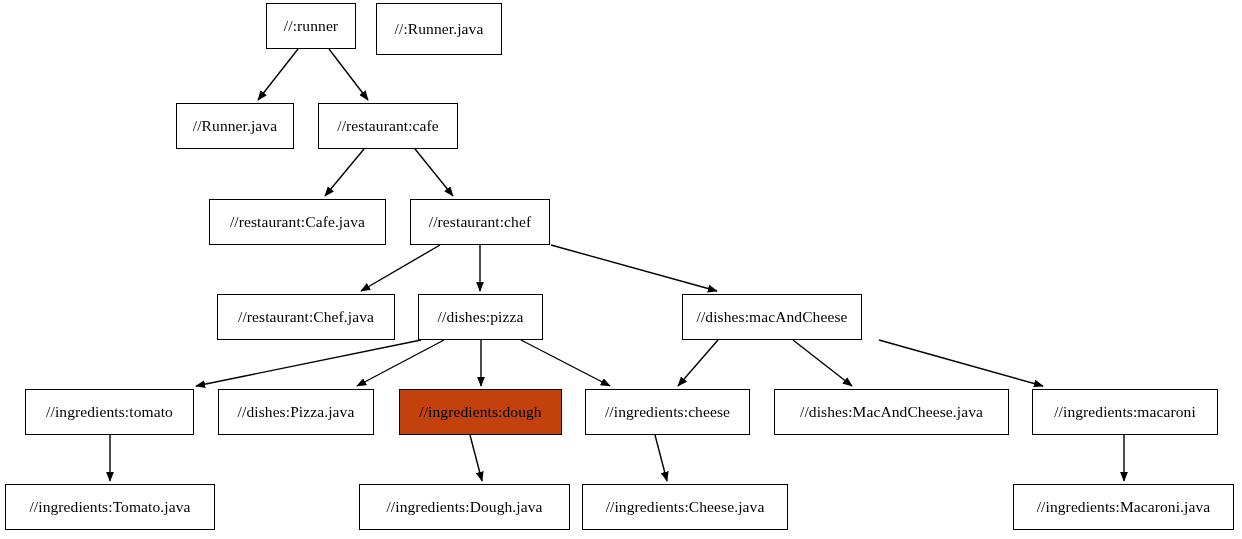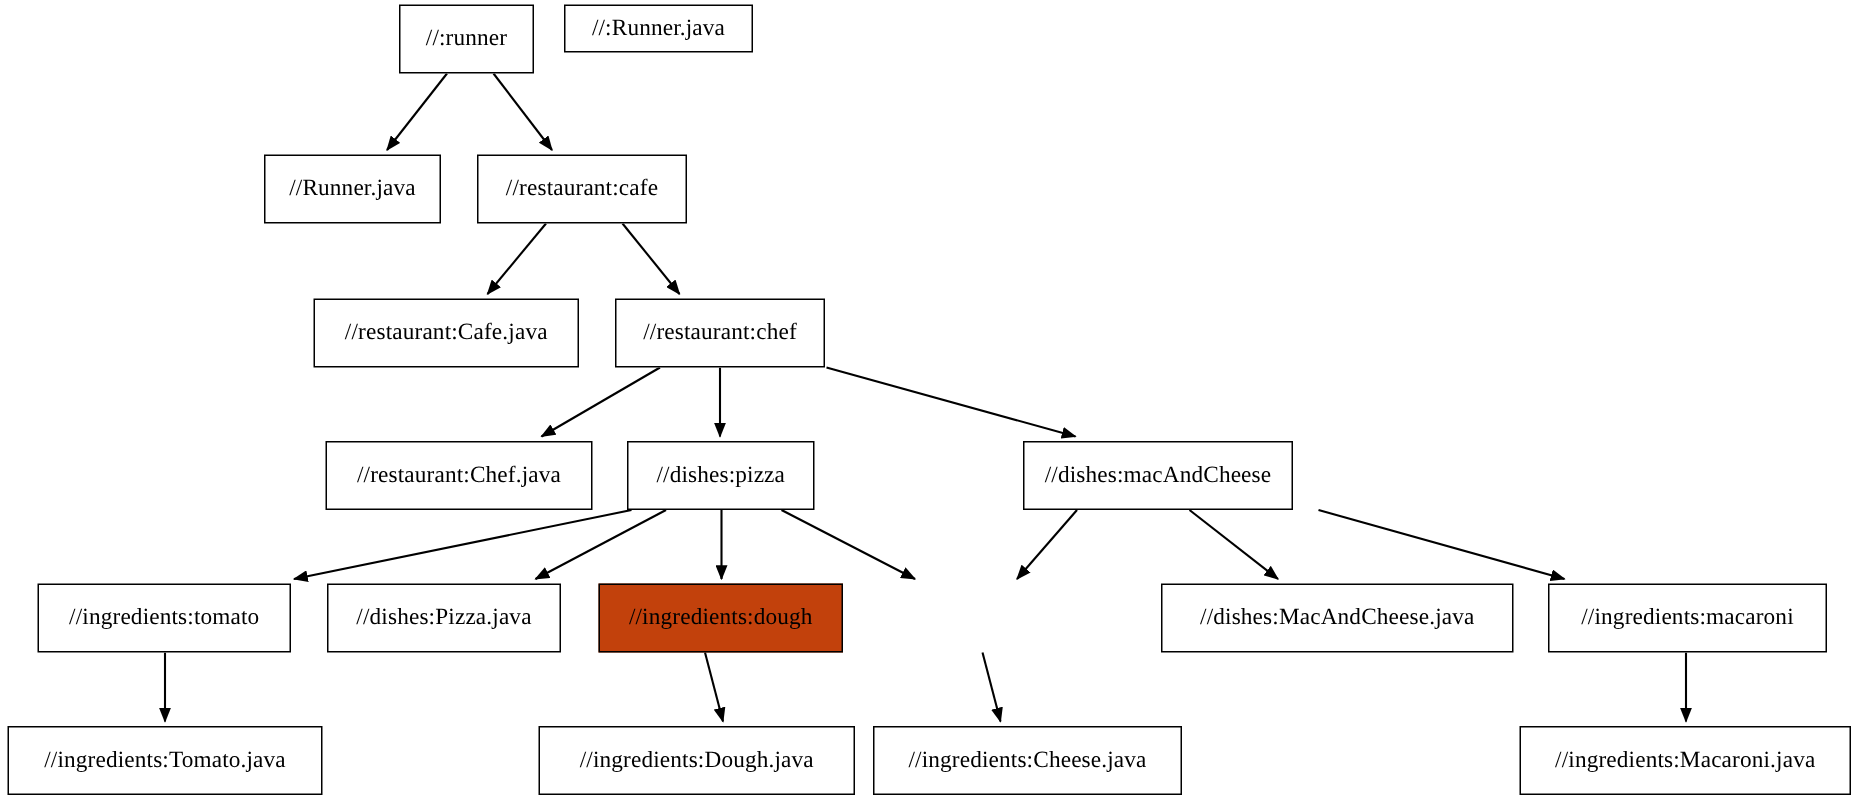--- a/index.html
+++ b/index.html
@@ -79,21 +79,21 @@
         <line x1="470" y1="435" x2="482" y2="481" stroke="#000000" stroke-width="1.4" marker-end="url(#arrowhead)"></line>
         <line x1="655" y1="435" x2="667" y2="481" stroke="#000000" stroke-width="1.4" marker-end="url(#arrowhead)"></line>
         <line x1="1124" y1="435" x2="1124" y2="481" stroke="#000000" stroke-width="1.4" marker-end="url(#arrowhead)"></line>
       </g>
   </svg>
 
   <div id="node-layer">
       <div class="graph-node" style="left: 266px; top: 3px; width: 90px; height: 46px; border-color: rgb(0, 0, 0); background: rgb(255, 255, 255);">
         <span class="node-label" style="font-size: 15.5px;">//:runner</span>
       </div>
-      <div class="graph-node" style="left: 376px; top: 3px; width: 126px; height: 32px; border-color: rgb(0, 0, 0); background: rgb(255, 255, 255);">
+      <div class="graph-node" style="left: 376px; top: 3px; width: 126px; height: 52px; border-color: rgb(0, 0, 0); background: rgb(255, 255, 255);">
         <span class="node-label" style="font-size: 15.5px;">//:Runner.java</span>
       </div>
       <div class="graph-node" style="left: 176px; top: 103px; width: 118px; height: 46px; border-color: rgb(0, 0, 0); background: rgb(255, 255, 255);">
         <span class="node-label" style="font-size: 15.5px;">//Runner.java</span>
       </div>
       <div class="graph-node" style="left: 318px; top: 103px; width: 140px; height: 46px; border-color: rgb(0, 0, 0); background: rgb(255, 255, 255);">
         <span class="node-label" style="font-size: 15.5px;">//restaurant:cafe</span>
       </div>
       <div class="graph-node" style="left: 209px; top: 199px; width: 177px; height: 46px; border-color: rgb(0, 0, 0); background: rgb(255, 255, 255);">
         <span class="node-label" style="font-size: 15.5px;">//restaurant:Cafe.java</span>
@@ -112,20 +112,23 @@
       </div>
       <div class="graph-node" style="left: 25px; top: 389px; width: 169px; height: 46px; border-color: rgb(0, 0, 0); background: rgb(255, 255, 255);">
         <span class="node-label" style="font-size: 15.5px;">//ingredients:tomato</span>
       </div>
       <div class="graph-node" style="left: 218px; top: 389px; width: 156px; height: 46px; border-color: rgb(0, 0, 0); background: rgb(255, 255, 255);">
         <span class="node-label" style="font-size: 15.5px;">//dishes:Pizza.java</span>
       </div>
       <div class="graph-node" style="left: 399px; top: 389px; width: 163px; height: 46px; border-color: rgb(0, 0, 0); background: #c2410c;">
         <span class="node-label" style="font-size: 15.5px;">//ingredients:dough</span>
       </div>
+      <div class="graph-node" style="left: 585px; top: 389px; width: 165px; height: 46px; border-color: rgb(0, 0, 0); background: rgb(255, 255, 255);">
+        <span class="node-label" style="font-size: 15.5px;">//ingredients:cheese</span>
+      </div>
       <div class="graph-node" style="left: 774px; top: 389px; width: 235px; height: 46px; border-color: rgb(0, 0, 0); background: rgb(255, 255, 255);">
         <span class="node-label" style="font-size: 15.5px;">//dishes:MacAndCheese.java</span>
       </div>
       <div class="graph-node" style="left: 1032px; top: 389px; width: 186px; height: 46px; border-color: rgb(0, 0, 0); background: rgb(255, 255, 255);">
         <span class="node-label" style="font-size: 15.5px;">//ingredients:macaroni</span>
       </div>
       <div class="graph-node" style="left: 5px; top: 484px; width: 210px; height: 46px; border-color: rgb(0, 0, 0); background: rgb(255, 255, 255);">
         <span class="node-label" style="font-size: 15.5px;">//ingredients:Tomato.java</span>
       </div>
       <div class="graph-node" style="left: 359px; top: 484px; width: 211px; height: 46px; border-color: rgb(0, 0, 0); background: rgb(255, 255, 255);">

